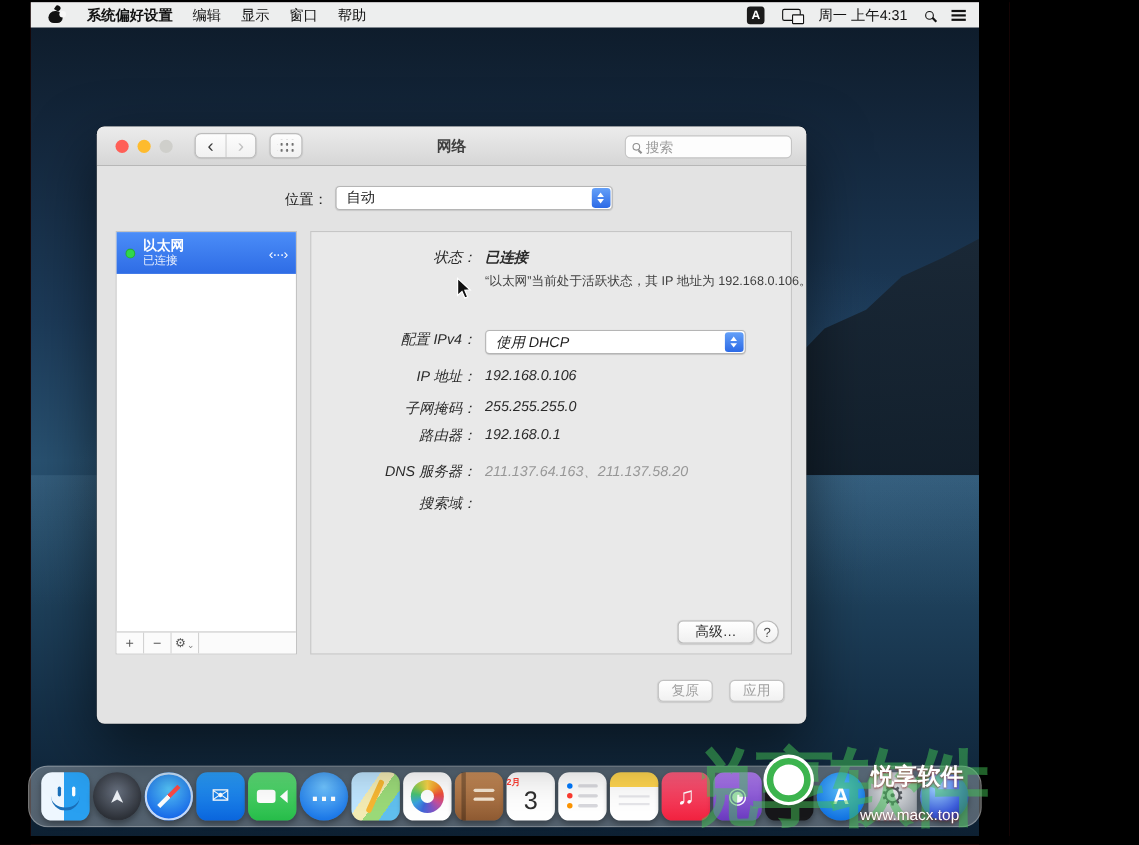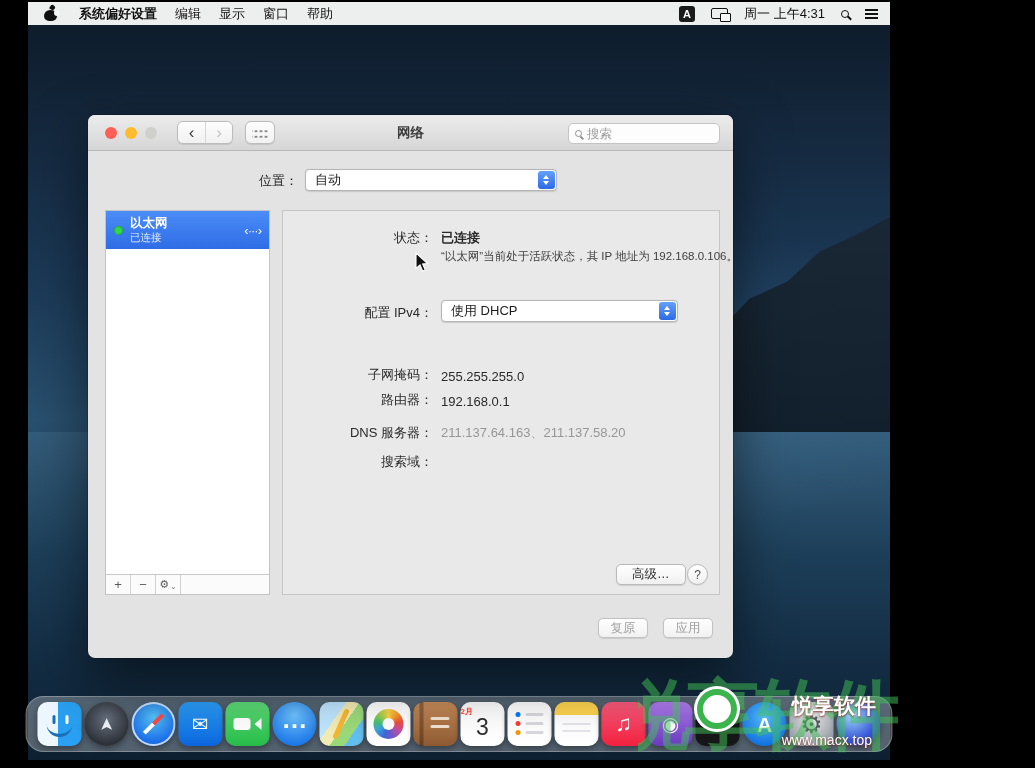--- a/index.html
+++ b/index.html
@@ -94,21 +94,21 @@
   .svc-eth{margin-left:auto;font-size:13px;letter-spacing:-1px;color:#fff;opacity:.95;}
   .sb-bar{position:absolute;left:0;right:0;bottom:0;height:20px;border-top:1px solid #c9c9c9;display:flex;background:#fbfbfb;}
   .sb-btn{width:25px;height:100%;border-right:1px solid #d2d2d2;display:flex;align-items:center;justify-content:center;
     font-size:13px;color:#5a5a5a;}
   .sb-btn.gear{font-size:11px;gap:1px;}
   .sb-caret{font-size:8px;margin-top:3px;color:#7a7a7a;}
 
   
   .panel{position:absolute;left:194px;top:95px;width:438px;height:385px;background:#e9e9e9;
     border:1px solid #c6c6c6;}
-  .prow{position:absolute;left:0;right:0;height:22px;display:flex;align-items:flex-end;}
+  .prow{position:absolute;left:0;right:0;height:22px;display:flex;align-items:flex-start;font-style:italic;}
   .plabel{width:150px;text-align:right;margin-right:8px;font-size:13px;color:#2a2a2a;flex:none;}
   .pvalue{font-size:13px;color:#2a2a2a;}
   .pvalue.bold{font-weight:700;}
   .pvalue.muted{color:#979797;}
   .pdesc{position:absolute;left:158px;top:37px;width:300px;font-size:11.5px;color:#3f3f3f;line-height:16px;}
   .select-ipv4{left:158px;top:0;width:237px;position:relative;}
   .adv-btn{position:absolute;left:333px;top:353px;height:21px;padding:0 15px;font-size:12.5px;color:#2c2c2c;
     background:linear-gradient(#fff,#f0f0f0);border:1px solid #b9b9b9;border-radius:5px;
     display:flex;align-items:center;box-shadow:0 .5px 1px rgba(0,0,0,.12);font-family:inherit;}
   .help-btn{position:absolute;left:404px;top:353px;width:21px;height:21px;border-radius:50%;
@@ -264,20 +264,24 @@
       <div class="pdesc">“以太网”当前处于活跃状态，其 IP 地址为 192.168.0.106。</div>
 
       <div class="prow" style="top:89px">
         <span class="plabel">配置 IPv4：</span>
         <span class="select select-ipv4" style="position:relative;left:0;top:0">
           <span>使用 DHCP</span>
           <span class="select-arrows"></span>
         </span>
       </div>
 
+      <div class="prow" style="top:122px">
+        <span class="plabel">IP 地址：</span>
+        <span class="pvalue">192.168.0.106</span>
+      </div>
       <div class="prow" style="top:151px">
         <span class="plabel">子网掩码：</span>
         <span class="pvalue">255.255.255.0</span>
       </div>
       <div class="prow" style="top:176px">
         <span class="plabel">路由器：</span>
         <span class="pvalue">192.168.0.1</span>
       </div>
       <div class="prow" style="top:209px">
         <span class="plabel">DNS 服务器：</span>

